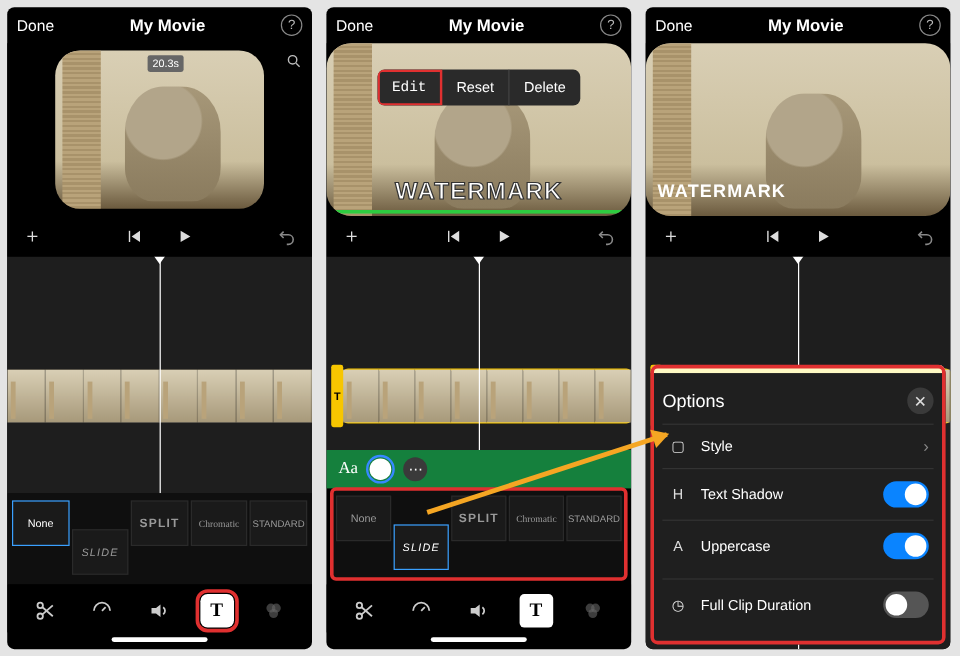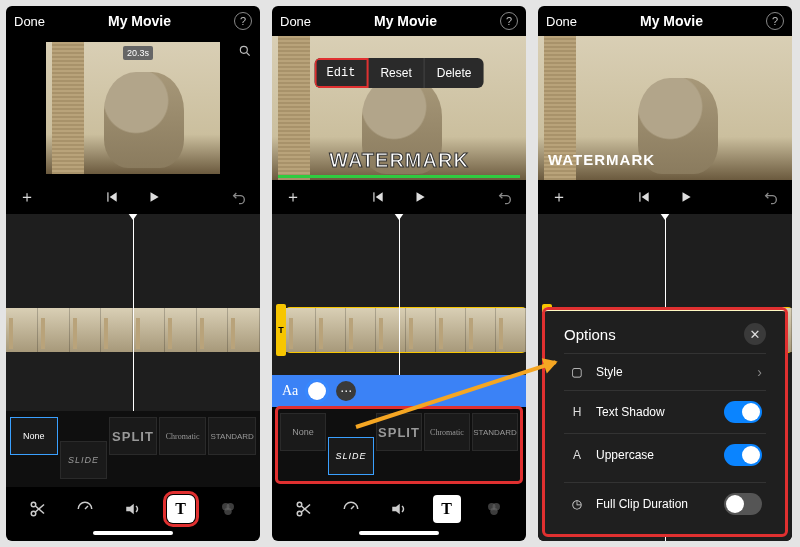--- a/index.html
+++ b/index.html
@@ -5,21 +5,21 @@
   * { box-sizing: border-box; margin: 0; padding: 0; font-family: -apple-system, Helvetica, Arial, sans-serif; }
   body { background: #e4e4e4; width: 800px; height: 547px; overflow: hidden; position: relative; }
   .phones { display: flex; gap: 12px; padding: 6px; }
   .phone { width: 254px; height: 535px; background: #000; border-radius: 6px; overflow: hidden; display: flex; flex-direction: column; position: relative; }
   
   .hdr { display: flex; align-items: center; justify-content: space-between; padding: 6px 8px; color: #fff; font-size: 13px; }
   .hdr .title { font-weight: 600; font-size: 14px; }
   .hdr .help { width: 18px; height: 18px; border: 1px solid #888; border-radius: 50%; display: flex; align-items: center; justify-content: center; font-size: 11px; color: #bbb; }
   
   .preview { height: 144px; background: #000; display: flex; align-items: center; justify-content: center; position: relative; }
-  .vid { width: 174px; height: 132px; background: linear-gradient(180deg,#d9cfb5 0%,#cbbf9e 70%,#6b5a3e 100%); position: relative; overflow: hidden; }
+  .vid { width: 174px; height: 132px; background: linear-gradient(180deg,#d9cfb5 0%,#cbbf9e 70%,#6b5a3e 100%); position: relative; overflow: hidden; border-radius: 21px; }
   .pole { position: absolute; left: 6px; top: 0; width: 32px; height: 100%; background: repeating-linear-gradient(0deg,#a8926a 0 2px,#b9a37a 2px 4px); }
   .cat { position: absolute; left: 58px; bottom: 6px; width: 80px; height: 96px; background: radial-gradient(circle at 40% 30%, #b2a58a 0 38%, transparent 40%), linear-gradient(#a79879,#8a7b5e); border-radius: 40% 40% 30% 30%; }
   .dur-badge { position: absolute; top: 4px; left: 50%; transform: translateX(-10px); background: #666; color: #fff; font-size: 9px; padding: 2px 4px; border-radius: 2px; }
   .zoom { position: absolute; top: 6px; right: 6px; width: 18px; height: 18px; color: #bbb; display:flex;align-items:center;justify-content:center;font-size:11px;}
   .wm { position: absolute; bottom: 8px; left: 6px; right: 6px; text-align: center; font-family: Impact, sans-serif; font-size: 20px; font-weight: bold; color: #fff; letter-spacing: 1px; -webkit-text-stroke: 1px #333; }
   .wm.left { text-align: left; font-size: 15px; left: 10px; bottom: 12px; -webkit-text-stroke: 0; }
   .green-bar { position:absolute; bottom:2px; left:6px; right:6px; height:3px; background:#2ecc40; }
   .ctx-menu { position: absolute; top: 22px; left: 50%; transform: translateX(-50%); background: #2a2a2a; border-radius: 6px; display: flex; color: #fff; font-size: 12px; overflow: hidden; }
   .ctx-menu .mi { padding: 8px 12px; border-right: 1px solid #444; }
   .ctx-menu .mi:last-child { border-right: none; }
@@ -30,40 +30,40 @@
   
   .timeline { flex: 1; background: #1e1e1e; position: relative; overflow: hidden; }
   .playhead { position: absolute; left: 50%; top: 0; bottom: 0; width: 1px; background: #fff; }
   .ph-tri { position: absolute; left: 50%; top: -1px; transform: translateX(-50%); width: 0; height: 0; border-left: 5px solid transparent; border-right: 5px solid transparent; border-top: 7px solid #fff; }
   .strip { position: absolute; top: 94px; left: 0; right: 0; height: 44px; display: flex; }
   .strip.sel { outline: 2px solid #f7c600; outline-offset: -1px; border-radius: 4px; }
   .thumb { width: 32px; height: 100%; background: linear-gradient(180deg,#d9cfb5,#a7997a); border-right: 1px solid rgba(0,0,0,0.2); position:relative; }
   .thumb::after { content:''; position:absolute; left:3px; bottom:3px; width:4px; height:70%; background:#b9a37a; }
   .text-handle { position:absolute; left:4px; top:90px; width:10px; height:52px; background:#f7c600; border-radius:2px; display:flex;align-items:center;justify-content:center; color:#000; font-size:9px; font-weight:bold; }
   
-  .aa-row { display:flex; align-items:center; gap:10px; padding:6px 10px; background:#3b82f6; }
+  .aa-row { display:flex; align-items:center; gap:10px; padding:6px 10px; background:#15803d; }
   .aa { color:#fff; font-size:14px; font-family: Georgia, serif; }
   .color-swatch { width:18px;height:18px;border-radius:50%;background:#fff;outline:2px solid #3688ff;outline-offset:1px;}
   .more-dots { width:20px;height:20px;border-radius:50%;background:#3a3a3a;color:#fff;display:flex;align-items:center;justify-content:center;font-size:12px;}
   .styles-row { display:flex; background:#0f0f0f; padding:6px 4px 8px; gap:2px; }
   .styles-row.hl-red { outline: 3px solid #e03030; outline-offset: -2px; border-radius:4px; margin:0 4px 4px; }
   .style-chip { flex:1; min-width:0; height:38px; background:#1a1a1a; border:1px solid #2a2a2a; display:flex;align-items:center;justify-content:center; color:#999; font-size:9px; text-align:center; overflow:hidden; }
   .style-chip.sel { border:1.5px solid #3aa0ff; color:#fff; }
   .style-chip.standard { font-family: Liberation Sans, sans-serif; font-size:8px; }
   .style-chip.slide { font-style: italic; letter-spacing:1px;margin-top:24px; }
-  .style-chip.split { font-weight:bold; font-size:13px; letter-spacing:1px; }
+  .style-chip.split { font-weight:bold; font-size:10px; letter-spacing:1px; }
   .style-chip.chrom { font-family: cursive; font-size:8px; }
   
   .btm { display:flex; justify-content:space-around; align-items:center; padding:8px 8px 4px; background:#000; }
   .btm .ico { width:28px;height:28px;display:flex;align-items:center;justify-content:center;color:#ccc;font-size:16px;}
   .btm .ico.active { background:#fff; color:#000; border-radius:4px; }
   .btm .ico.hl { outline:3px solid #e03030; outline-offset:1px; border-radius:6px; }
   .home-ind { height:4px; width:80px; background:#fff; border-radius:2px; margin:4px auto 6px; }
   
-  .options { position:absolute; left:0; right:0; bottom:0; background:#1f1f1f; color:#fff; padding:8px 22px 12px; border-top:4px solid #fef9c3; }
+  .options { position:absolute; left:0; right:0; bottom:0; background:#1f1f1f; color:#fff; padding:8px 10px 12px; border-top:7px solid #fef9c3; }
   .options.hl { outline:3px solid #e03030; outline-offset:-3px; border-radius:6px; margin:0 4px 4px; }
   .opt-hdr { display:flex; justify-content:space-between; align-items:center; font-size:15px; padding:4px 0 8px; }
   .opt-hdr .x { width:22px;height:22px;border-radius:50%;background:#3a3a3a;display:flex;align-items:center;justify-content:center;font-size:13px;color:#ddd;}
   .opt-row { display:flex; align-items:center; justify-content:space-between; padding:10px 4px; border-top:1px solid #333; font-size:12px; }
   .opt-row:first-of-type { border-top:1px solid #333; }
   .opt-left { display:flex; align-items:center; gap:10px; }
   .opt-ico { width:18px; text-align:center; color:#ddd; }
   .chev { color:#888; font-size:14px; }
   .toggle { width:38px; height:22px; border-radius:11px; position:relative; }
   .toggle.on { background:#0a84ff; }

